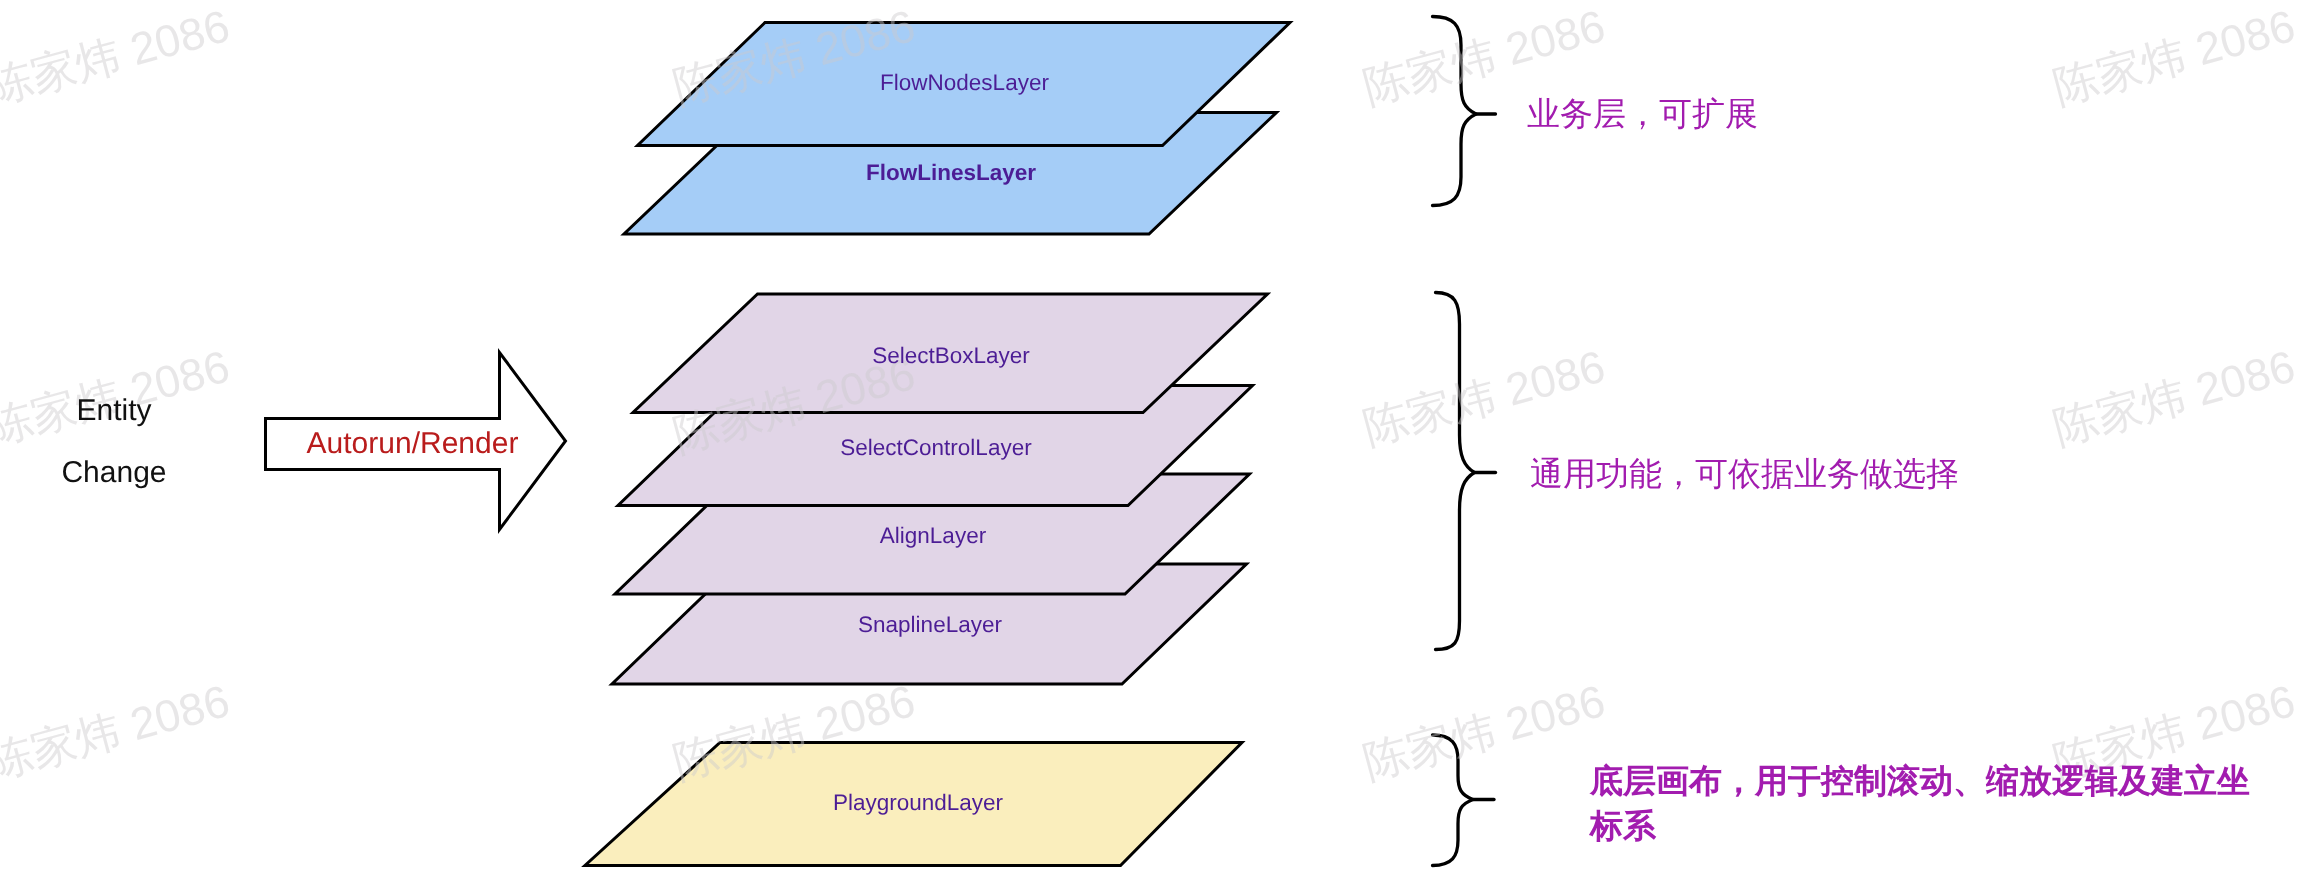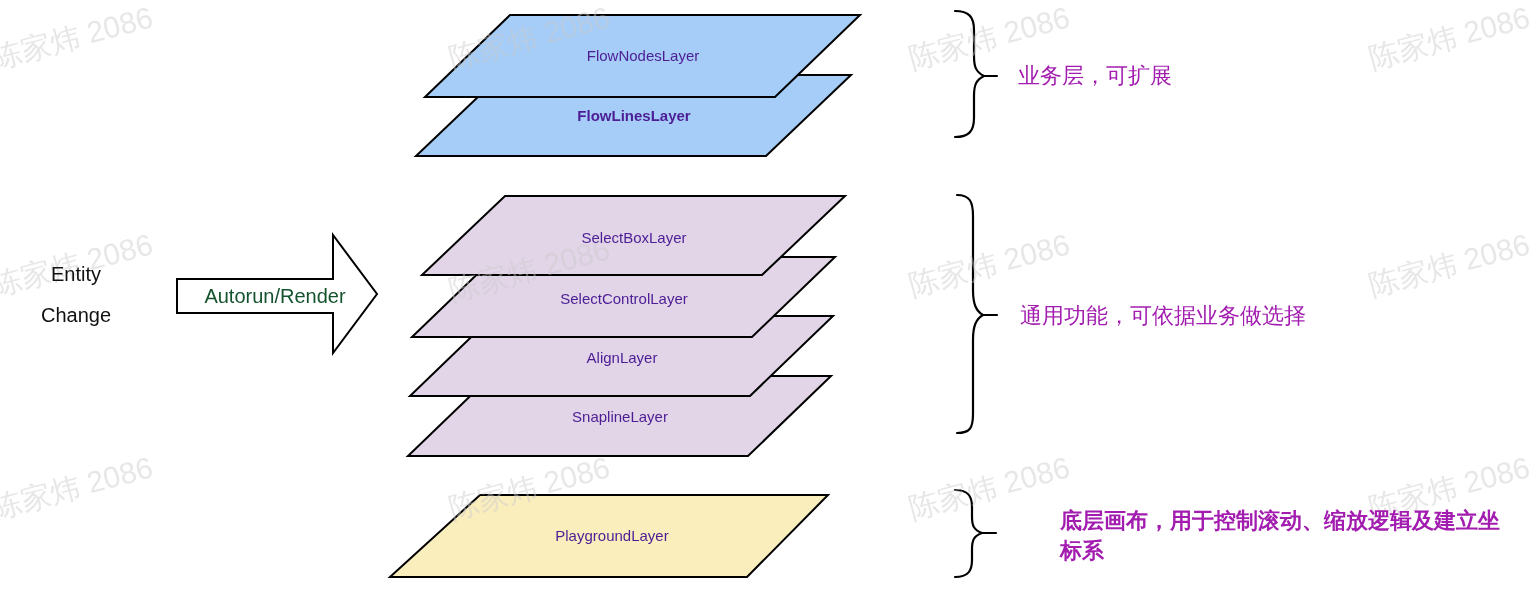--- a/index.html
+++ b/index.html
@@ -17,21 +17,21 @@
     font-size:15px;line-height:24px;color:#4c1d95;
   }
   .entity-label{
     position:absolute;z-index:10;
     left:0;top:254px;width:152px;text-align:center;
     font-size:20px;line-height:41px;color:#111111;
   }
   .arrow-label{
     position:absolute;z-index:10;
     left:177px;top:285px;width:196px;text-align:center;
-    font-size:20px;line-height:23px;color:#14532d;
+    font-size:20px;line-height:23px;color:#b91c1c;
   }
   .annotation{
     position:absolute;z-index:10;
     font-size:22px;line-height:30px;color:#a21caf;
   }
   .annotation.a1{left:1018px;top:61px;width:420px;}
   .annotation.a2{left:1020px;top:301px;width:460px;}
   .annotation.a3{left:1060px;top:506px;width:448px;font-weight:bold;}
   .watermark{
     position:absolute;z-index:5;

